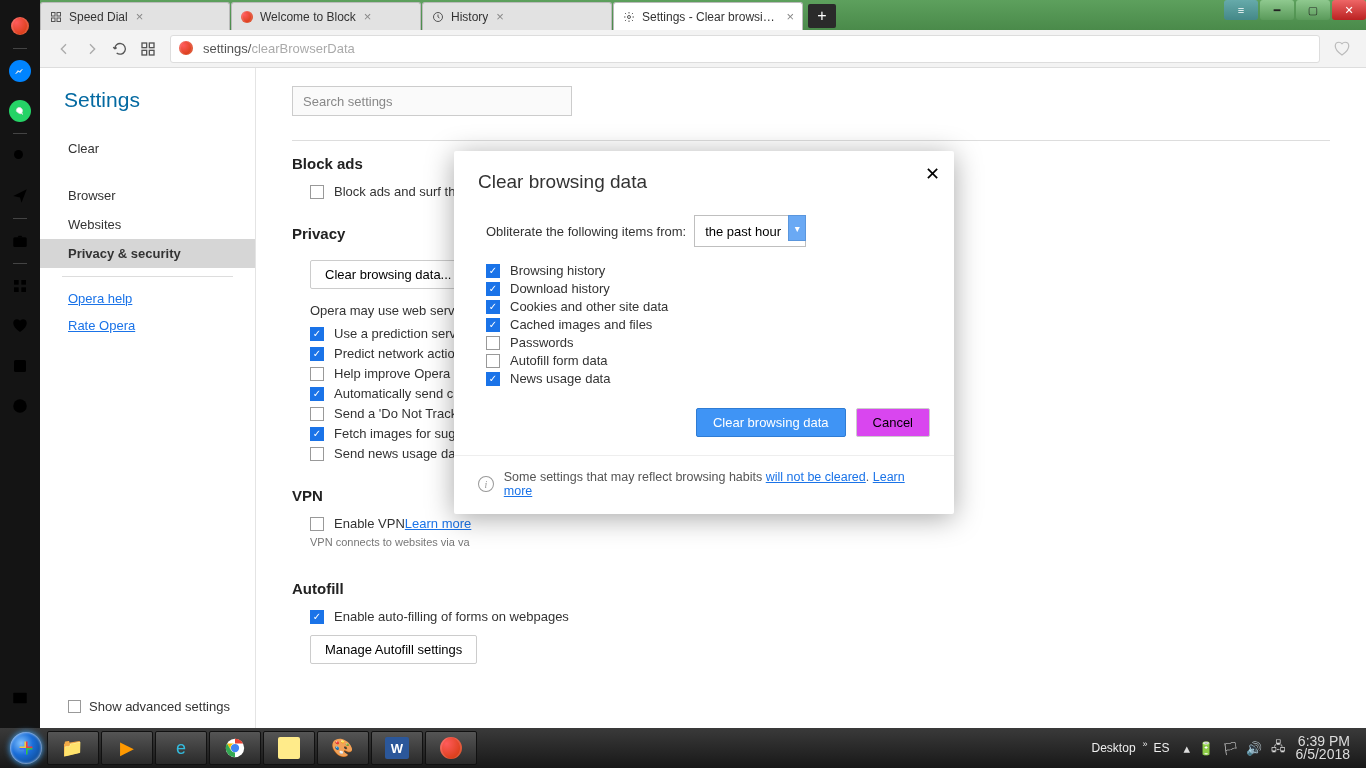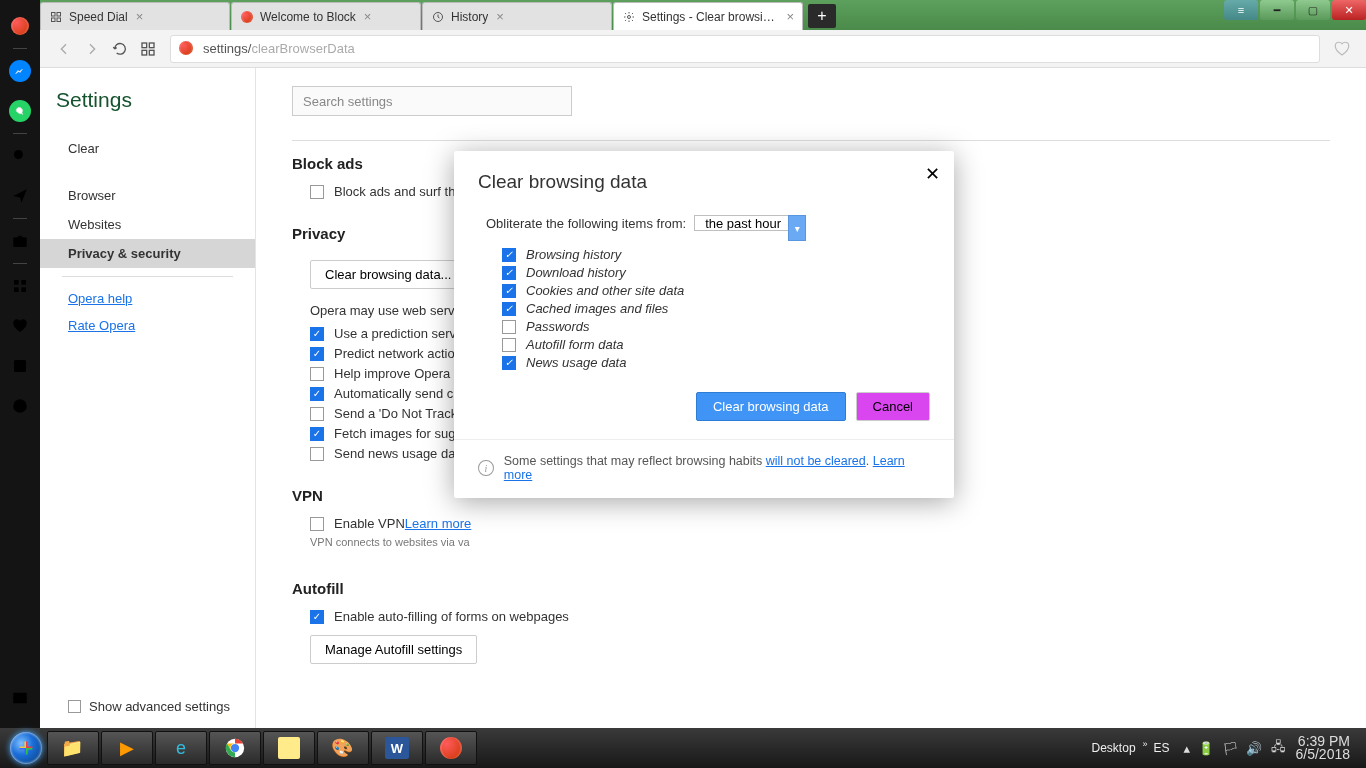--- a/index.html
+++ b/index.html
@@ -37,21 +37,21 @@
 .addr-row { position:absolute; left:40px; top:30px; right:0; height:38px; background:#f3f3f3; display:flex; align-items:center; padding:0 10px; border-bottom:1px solid #ddd; }
 .addr-row .navbtn { width:28px; height:28px; display:flex; align-items:center; justify-content:center; color:#888; }
 .addr-box { flex:1; height:28px; background:#fff; border:1px solid #ddd; border-radius:3px; margin:0 8px; display:flex; align-items:center; padding:0 8px; font-size:13px; color:#555; }
 .addr-box .fav { width:16px; height:16px; margin-right:8px; }
 .addr-box .dim { color:#aaa; }
 .addr-row .heart-right { width:28px; height:28px; display:flex; align-items:center; justify-content:center; color:#bbb; }
 
 
 .page { position:absolute; left:40px; top:68px; right:0; bottom:40px; background:#fff; overflow:hidden; }
 .settings-side { position:absolute; left:0; top:0; width:216px; bottom:0; border-right:1px solid #e4e4e4; padding:20px 0; }
-.settings-side h1 { font-size:21px; font-weight:400; padding:0 16px 22px; color:#14532d; }
+.settings-side h1 { font-size:21px; font-weight:400; padding:0 24px 22px; color:#0369a1; }
 .settings-side .navitem { padding:7px 28px; font-size:13px; color:#333; cursor:pointer; }
 .settings-side .navitem.active { background:#d6d6d6; font-weight:600; }
 .settings-side .navlink { padding:6px 28px; font-size:13px; color:#1a73e8; text-decoration:underline; cursor:pointer; }
 .settings-side .divider { border-top:1px solid #ddd; margin:8px 22px; }
 .settings-side .advanced { position:absolute; bottom:14px; left:28px; display:flex; align-items:center; font-size:13px; color:#333; }
 
 .settings-main { position:absolute; left:216px; right:0; top:0; bottom:0; padding:18px 36px; overflow:auto; color:#333; }
 .search-settings { width:280px; height:30px; border:1px solid #ccc; background:#fafafa; padding:0 10px; font-size:13px; color:#888; display:flex; align-items:center; }
 .settings-main hr { border:none; border-top:1px solid #ddd; margin:24px 0 14px; }
 .section-h { font-size:15px; font-weight:600; margin:12px 0 12px; color:#222; }
@@ -60,25 +60,25 @@
 .row .cb.checked { background:#1a73e8; border-color:#1a73e8; }
 .row .cb.checked::after { content:"✓"; color:#fff; font-size:10px; line-height:1; }
 .row a { color:#1a73e8; text-decoration:underline; }
 .btn-outline { background:#fff; border:1px solid #ccc; padding:6px 14px; font-size:13px; border-radius:2px; margin:6px 0 8px 18px; cursor:pointer; }
 .note { font-size:13px; color:#333; margin:6px 0 8px 18px; }
 .small { font-size:11px; color:#777; margin-left:18px; }
 .modal { position:absolute; left:454px; top:151px; width:500px; background:#fff; box-shadow:0 4px 28px rgba(0,0,0,0.35); border-radius:2px; padding:20px 24px 16px; font-size:13px; color:#333; }
 .modal h2 { font-size:19px; font-weight:400; margin-bottom:22px; }
 .modal .close-x { position:absolute; right:14px; top:12px; font-size:18px; color:#000; cursor:pointer; }
 .modal .field { display:flex; align-items:center; margin:2px 0 16px 8px; }
-.modal select { margin-left:8px; height:16px; border:1px solid #bfbfbf; font-size:13px; padding:0 24px 0 10px; background:#fff; appearance:none; }
+.modal select { margin-left:8px; height:32px; border:1px solid #bfbfbf; font-size:13px; padding:0 24px 0 10px; background:#fff; appearance:none; }
 .select-wrap { position:relative; }
 .select-wrap .arrow { position:absolute; right:0; top:0; width:18px; height:26px; background:#6aa9f4; color:#fff; display:flex; align-items:center; justify-content:center; font-size:10px; pointer-events:none; border:1px solid #5a96dd; }
 .modal .opts { margin-left:8px; }
-.modal .opts .row { margin:3px 16px;font-style:italic; }
+.modal .opts .row { margin:3px 0; }
 .modal .actions { display:flex; justify-content:flex-end; gap:10px; margin-top:22px; }
 .btn-primary { background:#3f94f5; border:1px solid #2f7cd4; color:#fff; padding:6px 16px; font-size:13px; border-radius:2px; cursor:pointer; }
 .btn-default { background:#d946ef; border:1px solid #ccc; padding:6px 16px; font-size:13px; border-radius:2px; cursor:pointer; }
 .modal .footer { border-top:1px solid #eee; margin:18px -24px 0; padding:14px 24px 0; display:flex; align-items:center; font-size:12.5px; color:#555; }
 .modal .footer .info { width:16px; height:16px; border:1.5px solid #999; border-radius:50%; display:flex; align-items:center; justify-content:center; font-size:10px; color:#999; margin-right:10px; font-style:italic; font-family:serif; }
 .modal .footer a { color:#1a73e8; text-decoration:underline; }
 
 
 .taskbar { position:absolute; left:0; right:0; bottom:0; height:40px; background:linear-gradient(#3a3a3a,#181818); display:flex; align-items:center; padding:0 6px; }
 .taskbar .start { width:40px; height:40px; display:flex; align-items:center; justify-content:center; }

